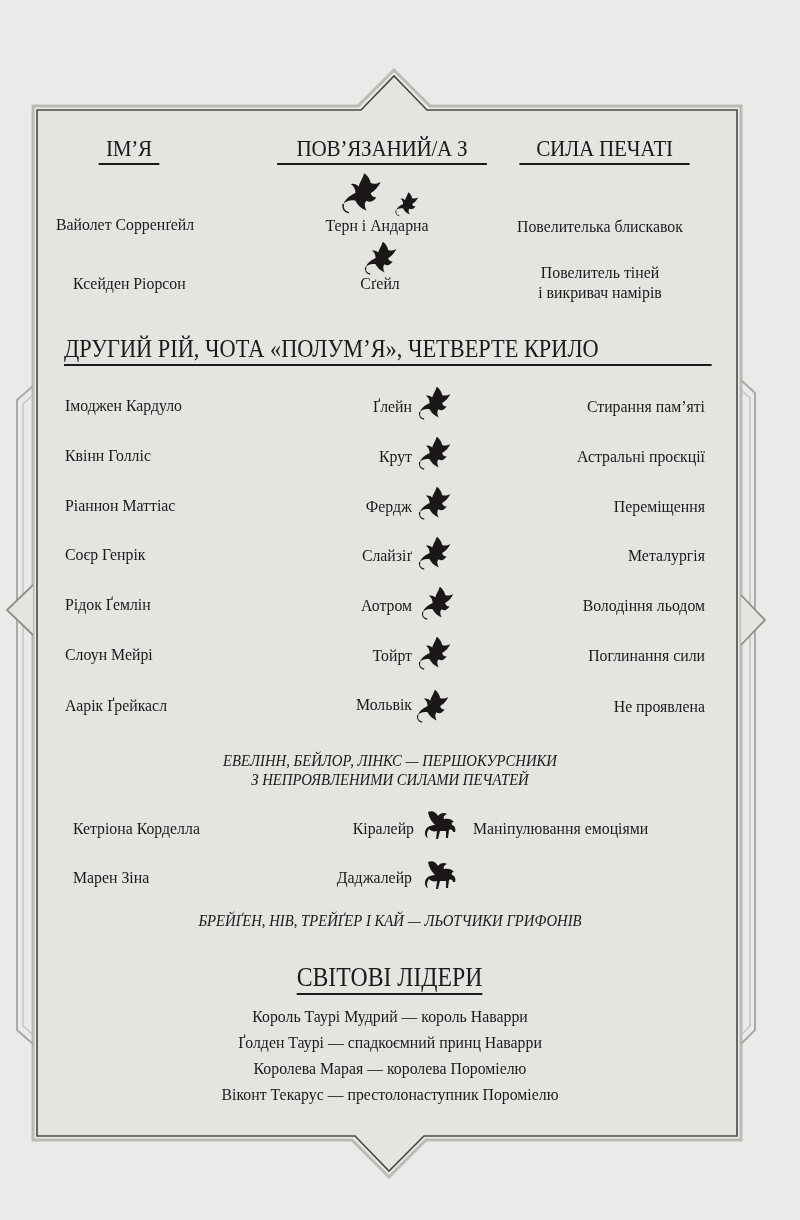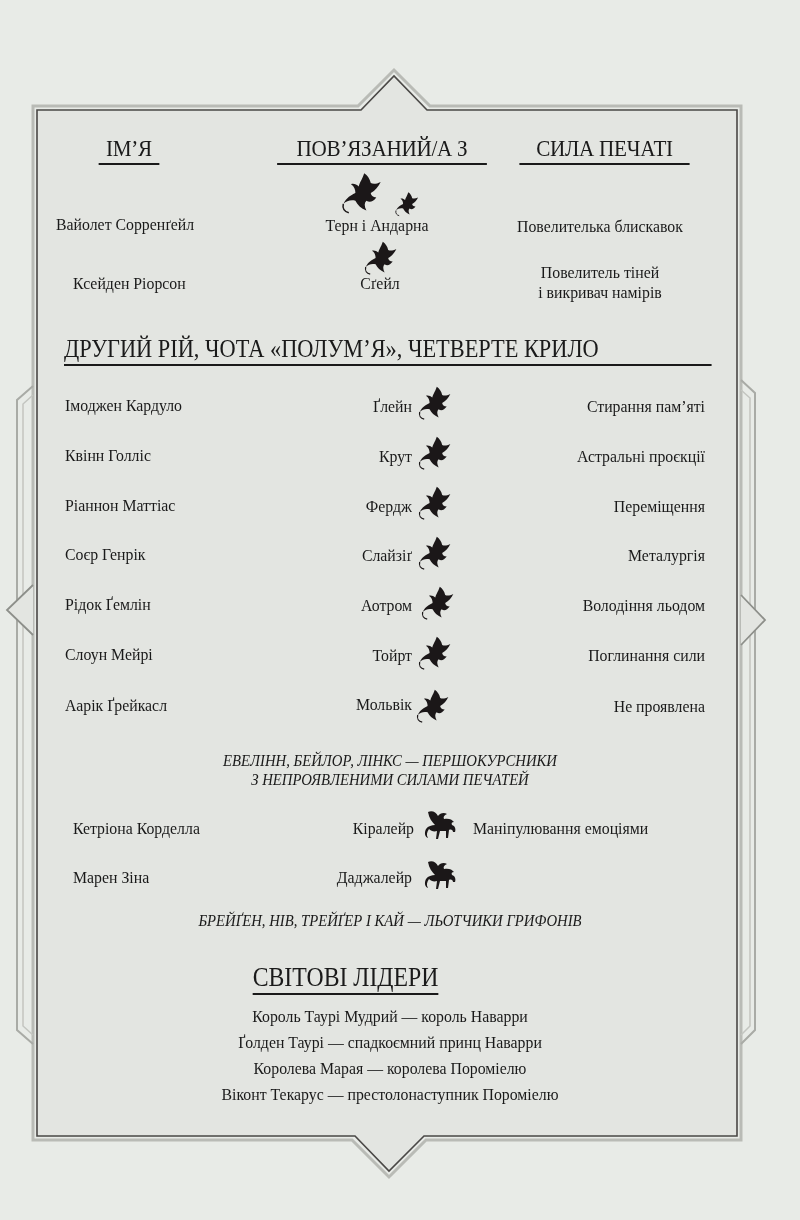--- a/index.html
+++ b/index.html
@@ -143,19 +143,19 @@
 <div class="abs txt tl" style="left:473px; top:819px;">Маніпулювання емоціями</div>
 
 <div class="abs txt tl" style="left:73px; top:868px;">Марен Зіна</div>
 <div class="abs txt tr" style="left:290px; top:868px; width:122px;">Даджалейр</div>
 <svg class="gryphon" style="left:422px; top:858px;" width="40" height="34">
     <use href="#gryphon"></use>
   </svg>
 
 <div class="abs ital" style="left:100px; top:911px; width:580px;">БРЕЙҐЕН, НІВ, ТРЕЙҐЕР І КАЙ — ЛЬОТЧИКИ ГРИФОНІВ</div>
 
-<div class="abs" style="left:240px; top:962px; width:300px; text-align:left;">
+<div class="abs" style="left:240px; top:962px; width:300px; text-align:center;">
   <span style="display:inline-block; font-size:27px; line-height:31px; border-bottom:2px solid #1a1a1a; transform:scaleX(0.88);">СВІТОВІ ЛІДЕРИ</span>
 </div>
 <div class="abs txt tc" style="left:140px; top:1007px; width:500px;">Король Таурі Мудрий — король Наварри</div>
 <div class="abs txt tc" style="left:140px; top:1033px; width:500px;">Ґолден Таурі — спадкоємний принц Наварри</div>
 <div class="abs txt tc" style="left:140px; top:1059px; width:500px;">Королева Марая — королева Пороміелю</div>
 <div class="abs txt tc" style="left:140px; top:1085px; width:500px;">Віконт Текарус — престолонаступник Пороміелю</div>
 
 </body></html>

